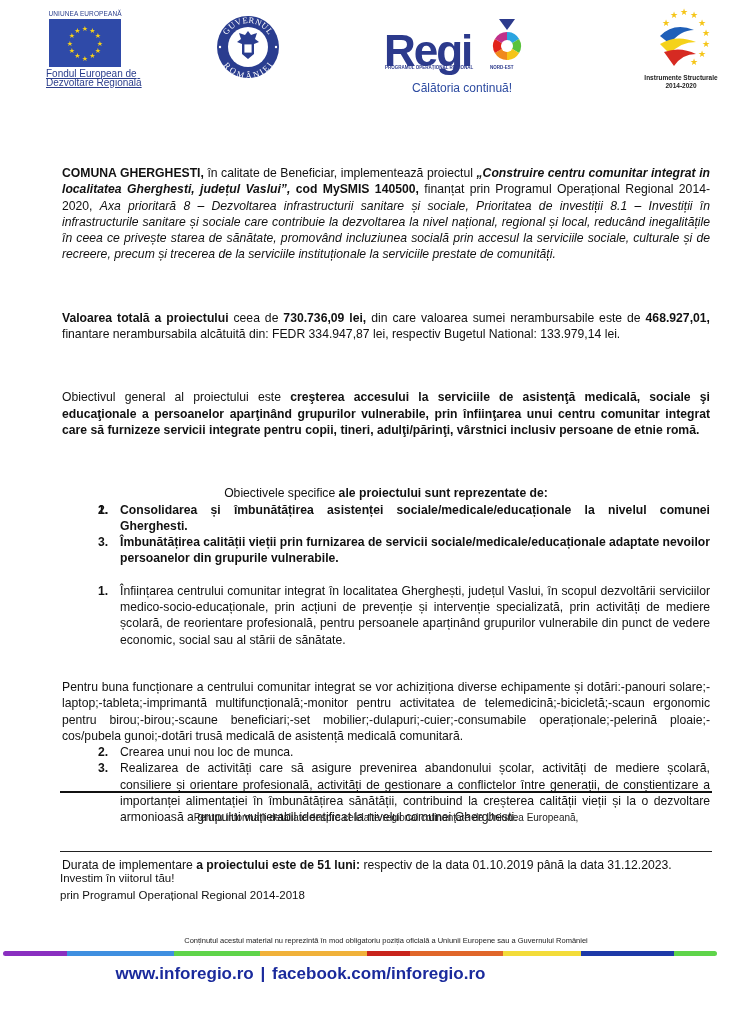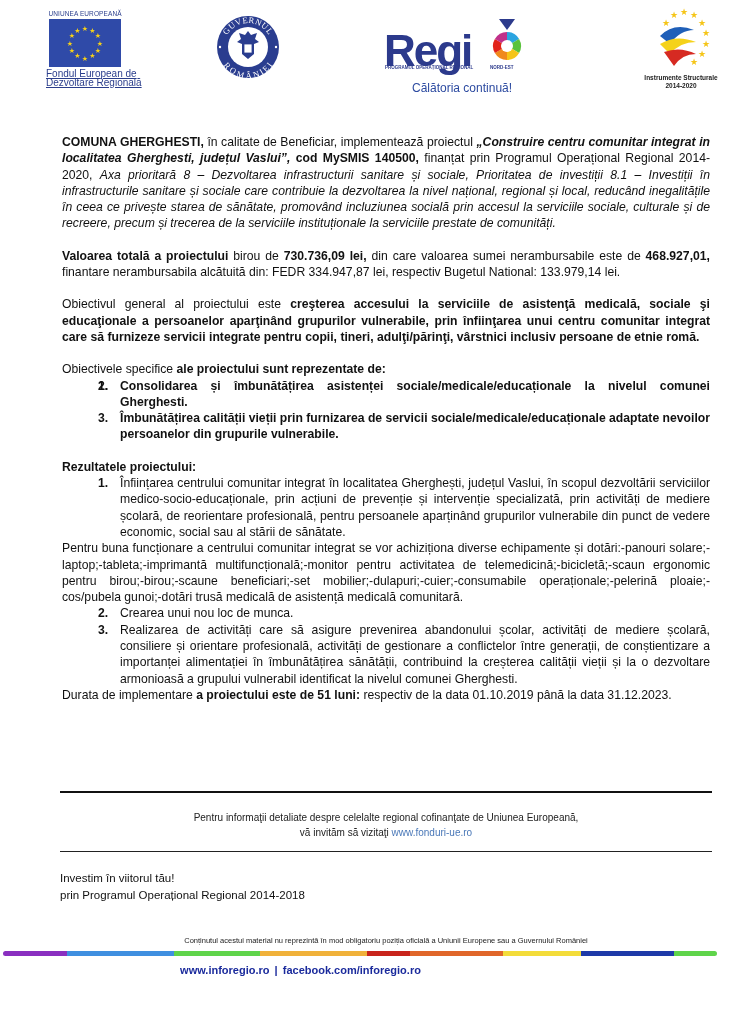--- a/index.html
+++ b/index.html
@@ -26,41 +26,41 @@
   .regio .slogan { position: absolute; left: 30px; top: 66px; font-size: 12px; color: #2c4aa0; white-space: nowrap; }
   .regio .wheel { position: absolute; left: 108px; top: 2px; width: 34px; height: 44px; }
 
   
   .is { left: 640px; top: 8px; width: 82px; text-align: center; }
   .is svg { display: block; margin: 0 auto; }
   .is .cap { font-size: 6.5px; font-weight: bold; color: #222; line-height: 8px; white-space: nowrap; }
 
   
   .content { position: absolute; left: 62px; top: 134px; width: 648px; font-family: "Liberation Sans", sans-serif; font-size: 12.2px; line-height: 16.3px; color: #111; }
-  .content p { text-align: justify; }
+  .content p { text-align: justify; margin-top: 31px; }
   .gap { height: 16px; }
   ol.items { list-style: none; margin-left: 36px; }
   ol.items li { position: relative; padding-left: 22px; text-align: justify; }
   ol.items li .num { position: absolute; left: 0; top: 0; font-weight: bold; }
   .bold { font-weight: bold; }
   .bi { font-weight: bold; font-style: italic; }
   .it { font-style: italic; }
 
   .rule1 { position: absolute; left: 60px; top: 791px; width: 652px; height: 2px; background: #111; }
   .info { position: absolute; left: 60px; top: 810px; width: 652px; text-align: center; font-size: 10px; line-height: 15px; color: #222; }
   .info .link { color: #4a78b8; }
   .rule2 { position: absolute; left: 60px; top: 851px; width: 652px; height: 1px; background: #222; }
 
   .invest { position: absolute; left: 60px; top: 870px; width: 652px; text-align: left; font-size: 11.5px; line-height: 16.5px; color: #111; }
   .disclaimer { position: absolute; left: 60px; top: 936px; width: 652px; text-align: center; font-size: 7.5px; color: #222; }
 
   .colorbar { position: absolute; left: 3px; top: 951px; width: 714px; height: 5px; display: flex; border-radius: 3px; overflow: hidden; }
   .colorbar div { height: 100%; }
 
-  .links { position: absolute; left: 0; top: 964px; width: 601px; text-align: center; font-size: 11px; font-weight: bold; color: #1a2a9c; }
+  .links { position: absolute; left: 0; top: 964px; width: 601px; text-align: center; font-size: 17px; font-weight: bold; color: #1a2a9c; }
   .links span { margin: 0 2px; }
 </style>
 </head>
 <body>
 
 <div class="logos">
   <div class="logo eu">
     <div class="top">UNIUNEA EUROPEANĂ</div>
     <div class="flag">
       <svg width="72" height="48" viewBox="0 0 72 48">
@@ -147,54 +147,52 @@
     <div class="cap">2014-2020</div>
   </div>
 </div>
 
 <div class="content">
   <p>
     <span class="bold">COMUNA GHERGHESTI,</span><span> în calitate de Beneficiar, implementează proiectul </span><span class="bi">„Construire centru comunitar integrat in localitatea Gherghesti, județul Vaslui”,</span><span class="bold"> cod MySMIS 140500,</span><span> finanțat prin Programul Operațional Regional 2014-2020, </span><span class="it">Axa prioritară 8 – Dezvoltarea infrastructurii sanitare și sociale, Prioritatea de investiții 8.1 – Investiții în infrastructurile sanitare și sociale care contribuie la dezvoltarea la nivel național, regional și local, reducând inegalitățile în ceea ce privește starea de sănătate, promovând incluziunea socială prin accesul la serviciile sociale, culturale și de recreere, precum și trecerea de la serviciile instituționale la serviciile prestate de comunități.</span>
   </p>
   <div class="gap"></div>
   <p>
-    <span class="bold">Valoarea totală a proiectului</span><span> birou de </span><span class="bold">730.736,09 lei,</span><span> din care valoarea sumei nerambursabile este de </span><span class="bold">468.927,01,</span><span> finantare nerambursabila alcătuită din: FEDR 334.947,87 lei, respectiv Bugetul National: 133.979,14 lei.</span>
+    <span class="bold">Valoarea totală a proiectului</span><span> ceea de </span><span class="bold">730.736,09 lei,</span><span> din care valoarea sumei nerambursabile este de </span><span class="bold">468.927,01,</span><span> finantare nerambursabila alcătuită din: FEDR 334.947,87 lei, respectiv Bugetul National: 133.979,14 lei.</span>
   </p>
   <div class="gap"></div>
   <p>
     <span>Obiectivul general al proiectului este </span><span class="bold">creşterea accesului la serviciile de asistenţă medicală, sociale şi educaţionale a persoanelor aparţinând grupurilor vulnerabile, prin înfiinţarea unui centru comunitar integrat care să furnizeze servicii integrate pentru copii, tineri, adulţi/părinţi, vârstnici inclusiv persoane de etnie romă.</span>
   </p>
   <div class="gap"></div>
-  <p style="text-align:left">
+  <p style="text-align:center">
     <span>Obiectivele specifice </span><span class="bold">ale proiectului sunt reprezentate de:</span>
   </p>
   <ol class="items bold">
     <li><span class="num">1.</span></li>
     <li><span class="num">2.</span><span>Consolidarea și îmbunătățirea asistenței sociale/medicale/educaționale la nivelul comunei Gherghesti.</span></li>
     <li><span class="num">3.</span><span>Îmbunătățirea calității vieții prin furnizarea de servicii sociale/medicale/educaționale adaptate nevoilor persoanelor din grupurile vulnerabile.</span></li>
   </ol>
   <div class="gap"></div>
-  <p class="bold">Rezultatele proiectului:</p>
   <ol class="items">
     <li><span class="num">1.</span><span>Înființarea centrului comunitar integrat în localitatea Gherghești, județul Vaslui, în scopul dezvoltării serviciilor medico-socio-educaționale, prin acțiuni de prevenție și intervenție specializată, prin activități de mediere școlară, de reorientare profesională, pentru persoanele aparținând grupurilor vulnerabile din punct de vedere economic, social sau al stării de sănătate.</span></li>
   </ol>
   <p>Pentru buna funcționare a centrului comunitar integrat se vor achiziționa diverse echipamente și dotări:-panouri solare;-laptop;-tableta;-imprimantă multifuncțională;-monitor pentru activitatea de telemedicină;-bicicletă;-scaun ergonomic pentru birou;-birou;-scaune beneficiari;-set mobilier;-dulapuri;-cuier;-consumabile operaționale;-pelerină ploaie;-cos/pubela gunoi;-dotări trusă medicală de asistență medicală comunitară.</p>
   <ol class="items">
     <li><span class="num">2.</span><span>Crearea unui nou loc de munca.</span></li>
     <li><span class="num">3.</span><span>Realizarea de activități care să asigure prevenirea abandonului școlar, activități de mediere școlară, consiliere și orientare profesională, activități de gestionare a conflictelor între generații, de conștientizare a importanței alimentației în îmbunătățirea sănătății, contribuind la creșterea calității vieții și la o dezvoltare armonioasă a grupului vulnerabil identificat la nivelul comunei Gherghesti.</span></li>
   </ol>
   <p>
     <span>Durata de implementare </span><span class="bold">a proiectului este de 51 luni:</span><span> respectiv de la data 01.10.2019 până la data 31.12.2023.</span>
   </p>
 </div>
 
 <div class="rule1"></div>
 <div class="info">
   <div>Pentru informaţii detaliate despre celelalte regional cofinanţate de Uniunea Europeană,</div>
-  <div><span>vă invităm să vizitaţi </span><a class="link">www.fonduri-ue.ro</a></div>
 </div>
 <div class="rule2"></div>
 
 <div class="invest">
   <div>Investim în viitorul tău!</div>
   <div>prin Programul Operațional Regional 2014-2018</div>
 </div>
 <div class="disclaimer">Conținutul acestui material nu reprezintă în mod obligatoriu poziția oficială a Uniunii Europene sau a Guvernului României</div>
 
 <div class="colorbar" id="colorbar">

